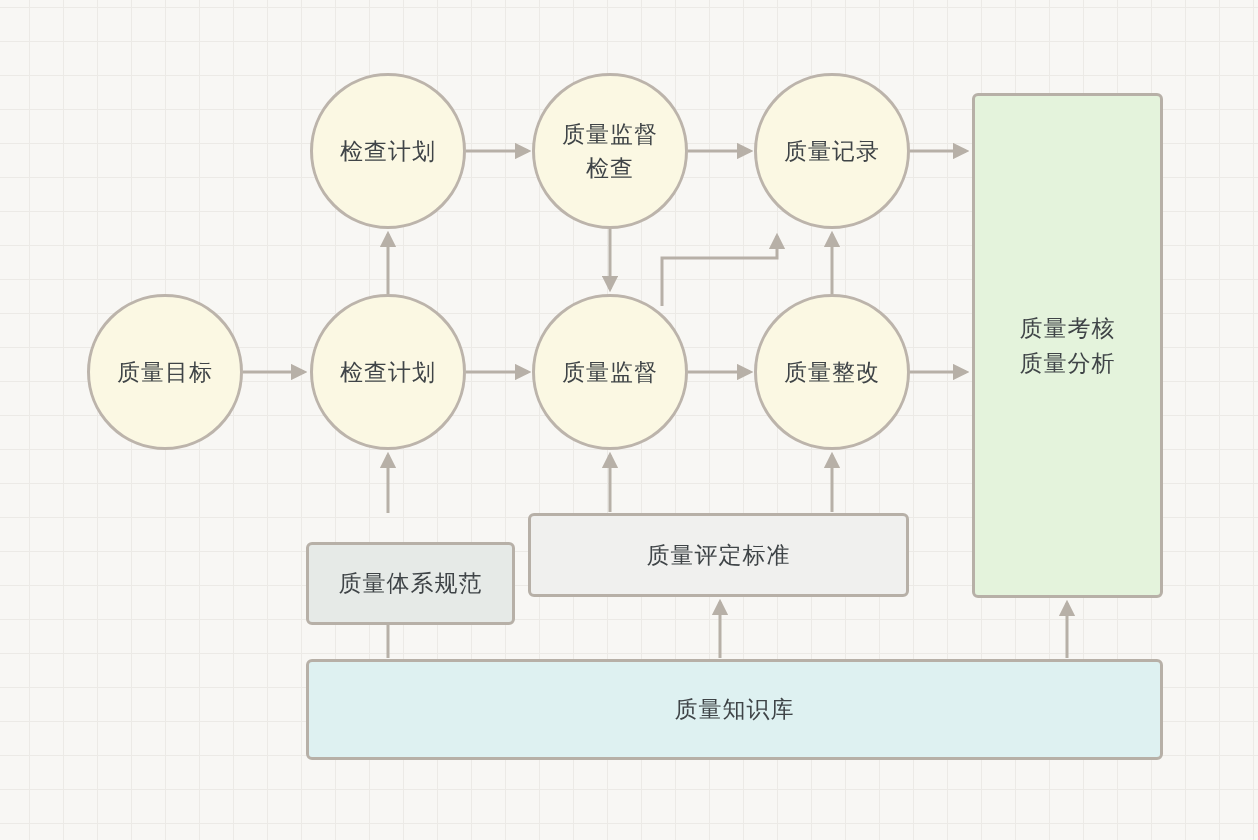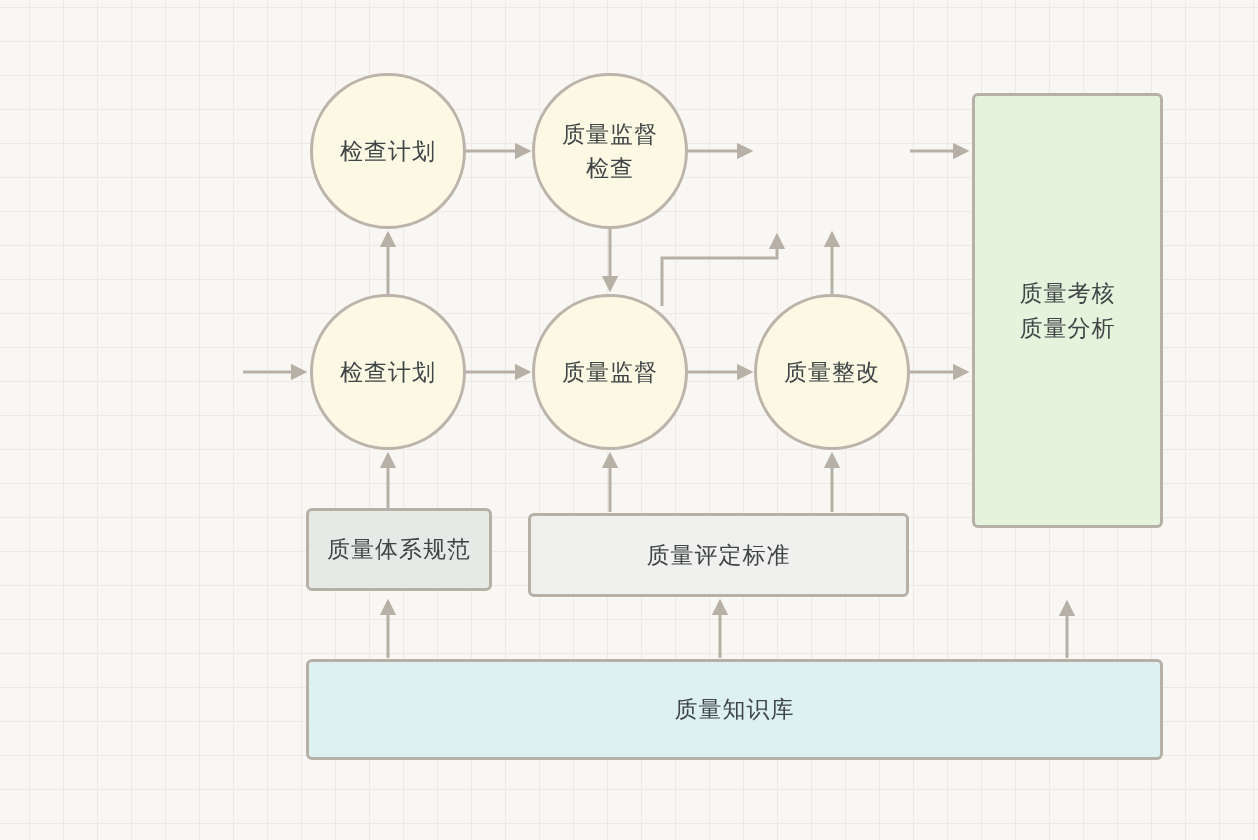--- a/index.html
+++ b/index.html
@@ -99,40 +99,46 @@
 
   <div class="node circle" style="left:310px;top:73px;">
     <span class="label">检查计划</span>
   </div>
 
   <div class="node circle" style="left:532px;top:73px;align-items:center;">
     <span class="label">质量监督
 检查</span>
   </div>
 
+  <div class="node circle" style="left:754px;top:73px;">
+    <span class="label">质量记录</span>
+  </div>
 
+  <div class="node circle" style="left:87px;top:294px;">
+    <span class="label">质量目标</span>
+  </div>
 
   <div class="node circle" style="left:310px;top:294px;">
     <span class="label">检查计划</span>
   </div>
 
   <div class="node circle" style="left:532px;top:294px;">
     <span class="label">质量监督</span>
   </div>
 
   <div class="node circle" style="left:754px;top:294px;">
     <span class="label">质量整改</span>
   </div>
 
-  <div class="node rect rect-green" style="left:972px;top:93px;width:191px;height:435px;">
+  <div class="node rect rect-green" style="left:972px;top:93px;width:191px;height:505px;">
     <span class="label">质量考核
 质量分析</span>
   </div>
 
-  <div class="node rect rect-gray" style="left:306px;top:508px;width:186px;height:83px;">
+  <div class="node rect rect-gray" style="left:306px;top:542px;width:209px;height:83px;">
     <span class="label">质量体系规范</span>
   </div>
 
   <div class="node rect rect-blue" style="left:306px;top:659px;width:857px;height:101px;">
     <span class="label">质量知识库</span>
   </div>
 
   <div class="node rect rect-lightgray" style="left:528px;top:513px;width:381px;height:84px;">
     <span class="label">质量评定标准</span>
   </div>

